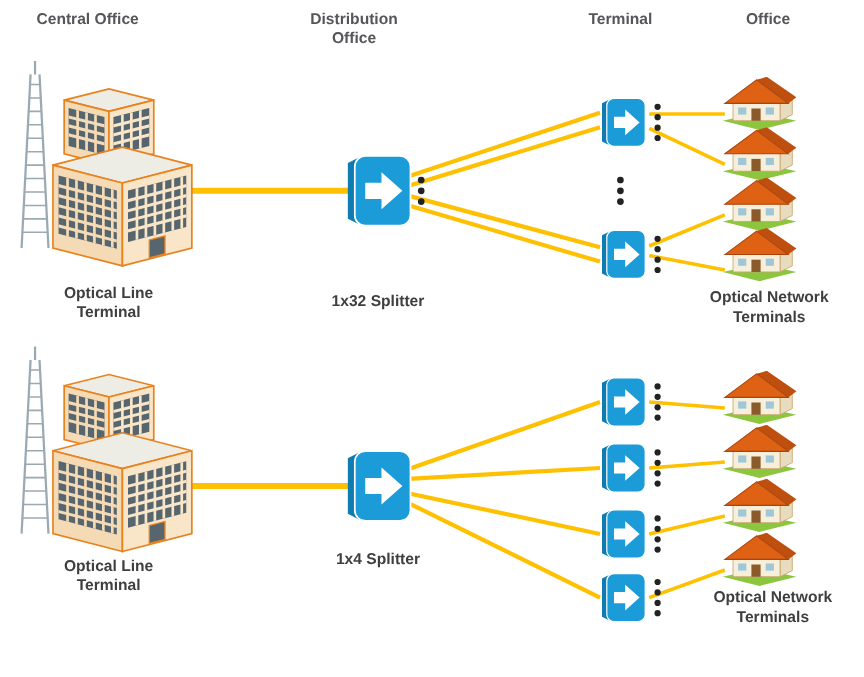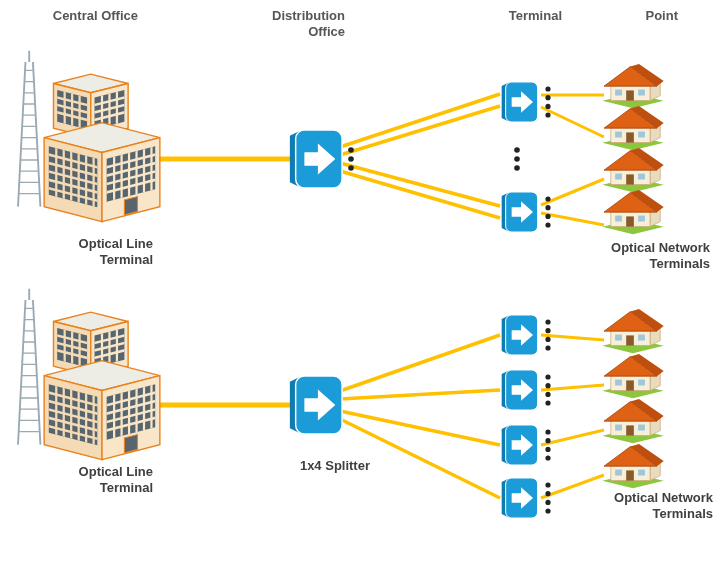--- a/index.html
+++ b/index.html
@@ -3,21 +3,21 @@
 <meta charset="utf-8">
 <style>
   html,body{margin:0;padding:0;background:#ffffff;}
   .stage{
     position:relative;width:720px;height:564px;background:#ffffff;overflow:hidden;
     font-family:"Liberation Sans","DejaVu Sans",sans-serif;
   }
   .stage svg.diagram{position:absolute;left:0;top:0;}
   .lbl{
     position:absolute;font-size:13px;font-weight:bold;color:#3F3F3F;
-    text-align:right;line-height:1.25;
+    text-align:center;line-height:1.25;
   }
   .hdr{color:#55565A;}
 </style>
 </head>
 <body>
 
 <div class="stage">
 
   <svg class="diagram" width="720" height="564" viewBox="0 0 720 564">
     <defs>
@@ -161,21 +161,22 @@
       <use href="#sym-house" x="600" y="309" width="66" height="46"></use>
       <use href="#sym-house" x="600" y="354" width="66" height="46"></use>
       <use href="#sym-house" x="600" y="399" width="66" height="46"></use>
       <use href="#sym-house" x="600" y="444" width="66" height="46"></use>
     </g>
   </svg>
 
   <div class="lbl hdr" style="left:8px;top:8px;width:130px">Central Office</div>
   <div class="lbl hdr" style="left:245px;top:8px;width:100px">Distribution Office</div>
   <div class="lbl hdr" style="left:472px;top:8px;width:90px">Terminal</div>
-  <div class="lbl hdr" style="left:602px;top:8px;width:76px">Point</div>
+  <div class="lbl hdr" style="left:602px;top:8px;width:76px">Office</div>
 
   <div class="lbl" style="left:28px;top:236px;width:125px">Optical Line Terminal</div>
+  <div class="lbl" style="left:255px;top:243px;width:120px">1x32 Splitter</div>
   <div class="lbl" style="left:572px;top:240px;width:138px">Optical Network Terminals</div>
 
   <div class="lbl" style="left:28px;top:464px;width:125px">Optical Line Terminal</div>
   <div class="lbl" style="left:260px;top:458px;width:110px">1x4 Splitter</div>
   <div class="lbl" style="left:575px;top:490px;width:138px">Optical Network Terminals</div>
 </div>
 
 </body></html>

